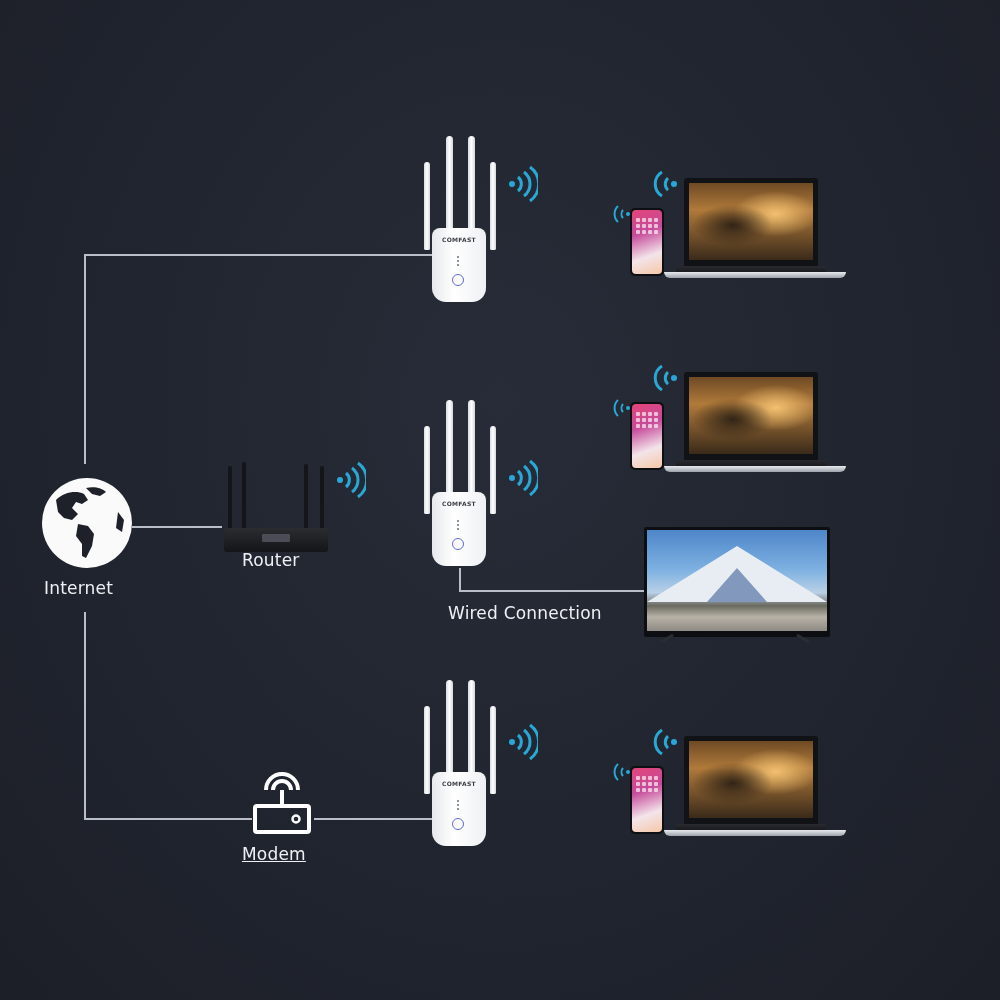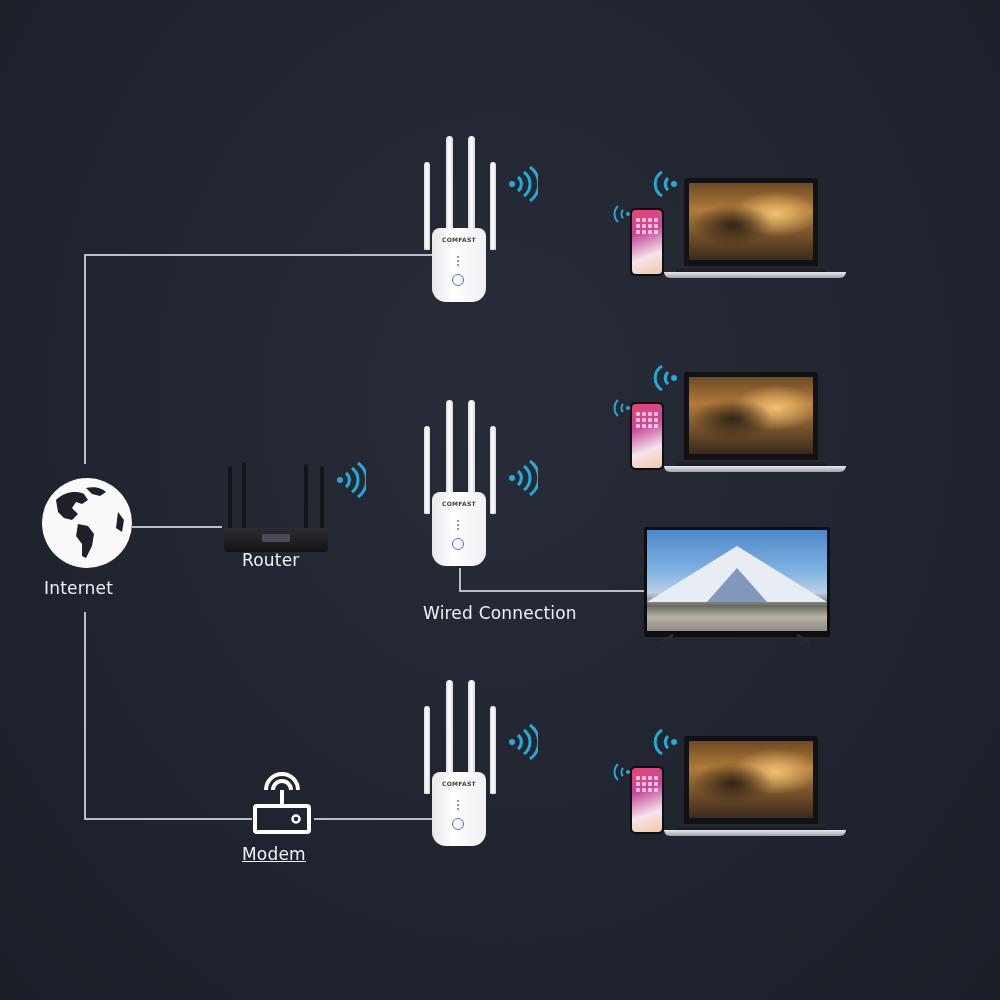--- a/index.html
+++ b/index.html
@@ -163,21 +163,21 @@
     <div class="ext-btn"></div>
   </div>
 </div>
 <svg class="wifi" style="left:506px;top:722px;" width="32" height="40" viewBox="0 0 32 40">
   <circle cx="6" cy="20" r="3" fill="#29a8d6"></circle>
   <path d="M12 13 A9 9 0 0 1 12 27" stroke="#29a8d6" stroke-width="3" fill="none"></path>
   <path d="M18 8 A15 15 0 0 1 18 32" stroke="#29a8d6" stroke-width="3" fill="none"></path>
   <path d="M24 3 A21 21 0 0 1 24 37" stroke="#29a8d6" stroke-width="3" fill="none"></path>
 </svg>
 
-<div class="label" style="left:423px;top:603px;text-align:right;">Wired Connection</div>
+<div class="label" style="left:448px;top:603px;text-align:right;">Wired Connection</div>
 
 <div class="abs" style="left:606px;top:162px;width:250px;height:126px;">
   <svg class="wifi" style="left:44px;top:4px;" width="30" height="36" viewBox="0 0 30 36">
       <circle cx="24" cy="18" r="3" fill="#29a8d6"></circle>
       <path d="M18 12 A8 8 0 0 0 18 24" stroke="#29a8d6" stroke-width="3" fill="none"></path>
       <path d="M12 6 A14 14 0 0 0 12 30" stroke="#29a8d6" stroke-width="3" fill="none"></path>
     </svg>
   <svg class="wifi" style="left:4px;top:40px;" width="22" height="24" viewBox="0 0 22 24">
       <circle cx="18" cy="12" r="2" fill="#29a8d6"></circle>
       <path d="M13 8 A6 6 0 0 0 13 16" stroke="#29a8d6" stroke-width="2" fill="none"></path>

